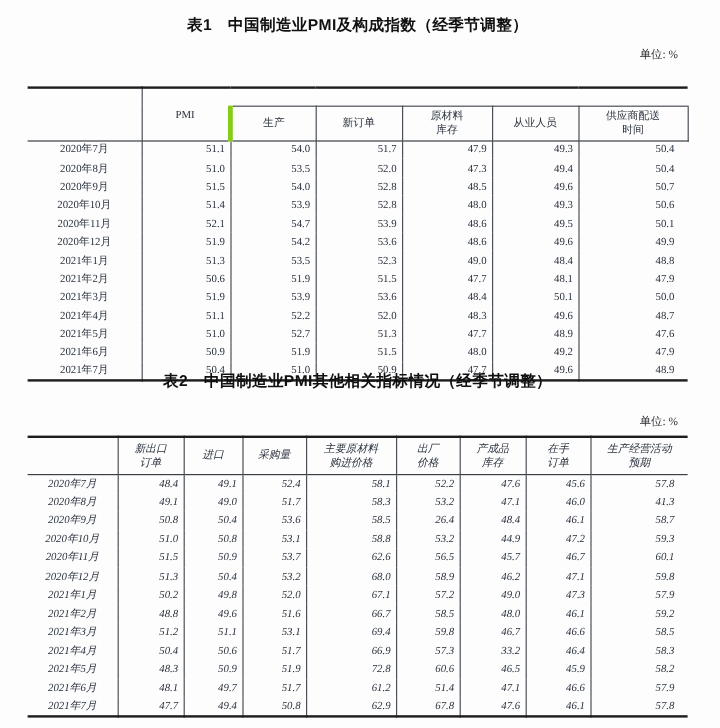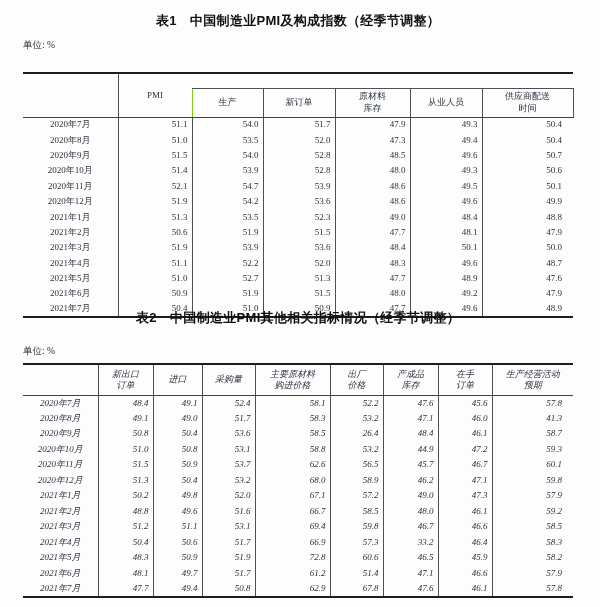--- a/index.html
+++ b/index.html
@@ -22,21 +22,21 @@
     font-size: 13px;
     color: #101010;
     letter-spacing: 0.3px;
     white-space: nowrap;
   }
   #title1 { top: 12px; }
   #title2 { top: 309px; }
   .unit-label {
     position: absolute;
     left: 23px; width: 542px;
-    text-align: left;
+    text-align: right;
     font-size: 9.5px;
     color: #26282b;
   }
   #unit1 { top: 39px; }
   #unit2 { top: 345px; }
 
   table.data-table {
     position: absolute;
     left: 23px;
     width: 550px;
@@ -64,21 +64,21 @@
   
   #table1 .h-row1 { height: 15px; }
   #table1 .h-row2 { height: 29px; }
   #table1 .h-month { border-right: 1px solid #4b5057; border-bottom: 1px solid #3b4046; }
   #table1 .h-pmi   { border-bottom: 1px solid #3b4046; }
   #table1 .h-spacer{ border-bottom: 1px solid #4b5057; } 
   #table1 .sub {
     border-right: 1px solid #4b5057;
     border-bottom: 1px solid #3b4046;
   }
-  #table1 .sub.first { border-left: 1px solid #84cc16; }
+  #table1 .sub.first { border-left: 4px solid #84cc16; }
 
   
   #table2 thead tr { height: 31px; }
   #table2 thead th { border-right: 1px solid #4b5057; border-bottom: 1px solid #3b4046; }
   #table2 thead th:last-child { border-right: none; }
 
   
   #table1 tbody tr { height: 15.4px; }
   #table2 tbody tr { height: 15.5px; }
   tbody td { border-right: 1px solid #4b5057; }

